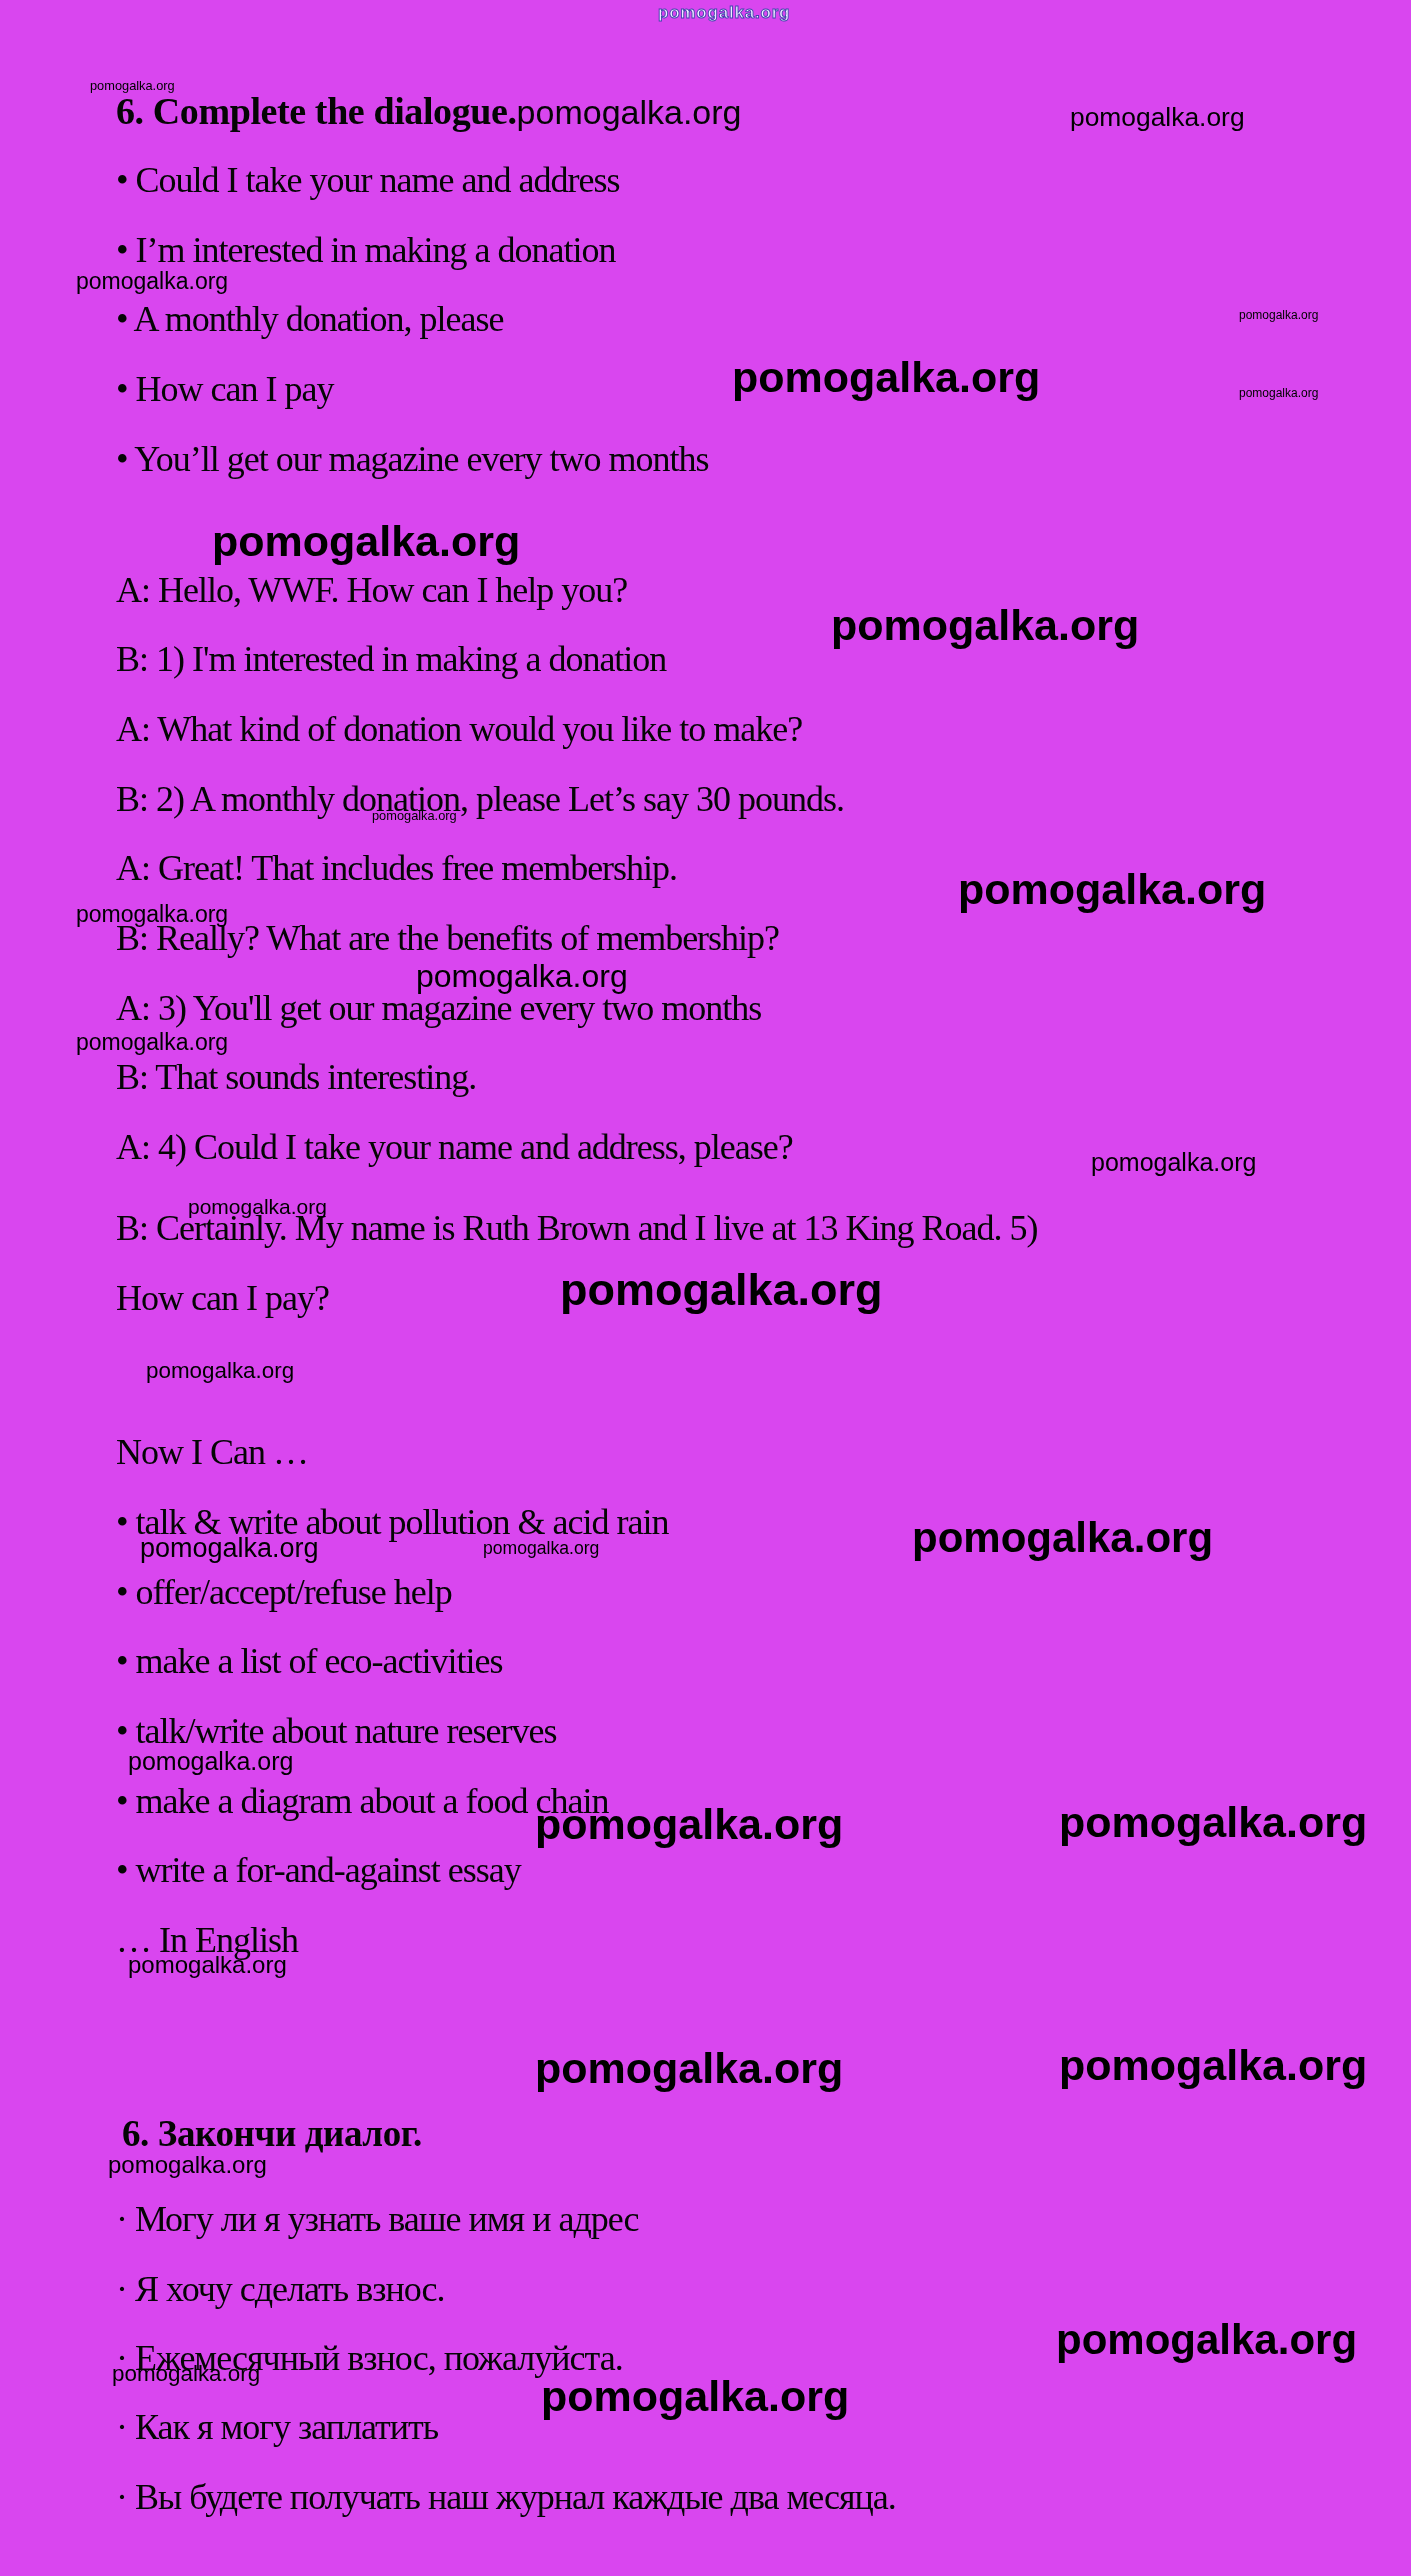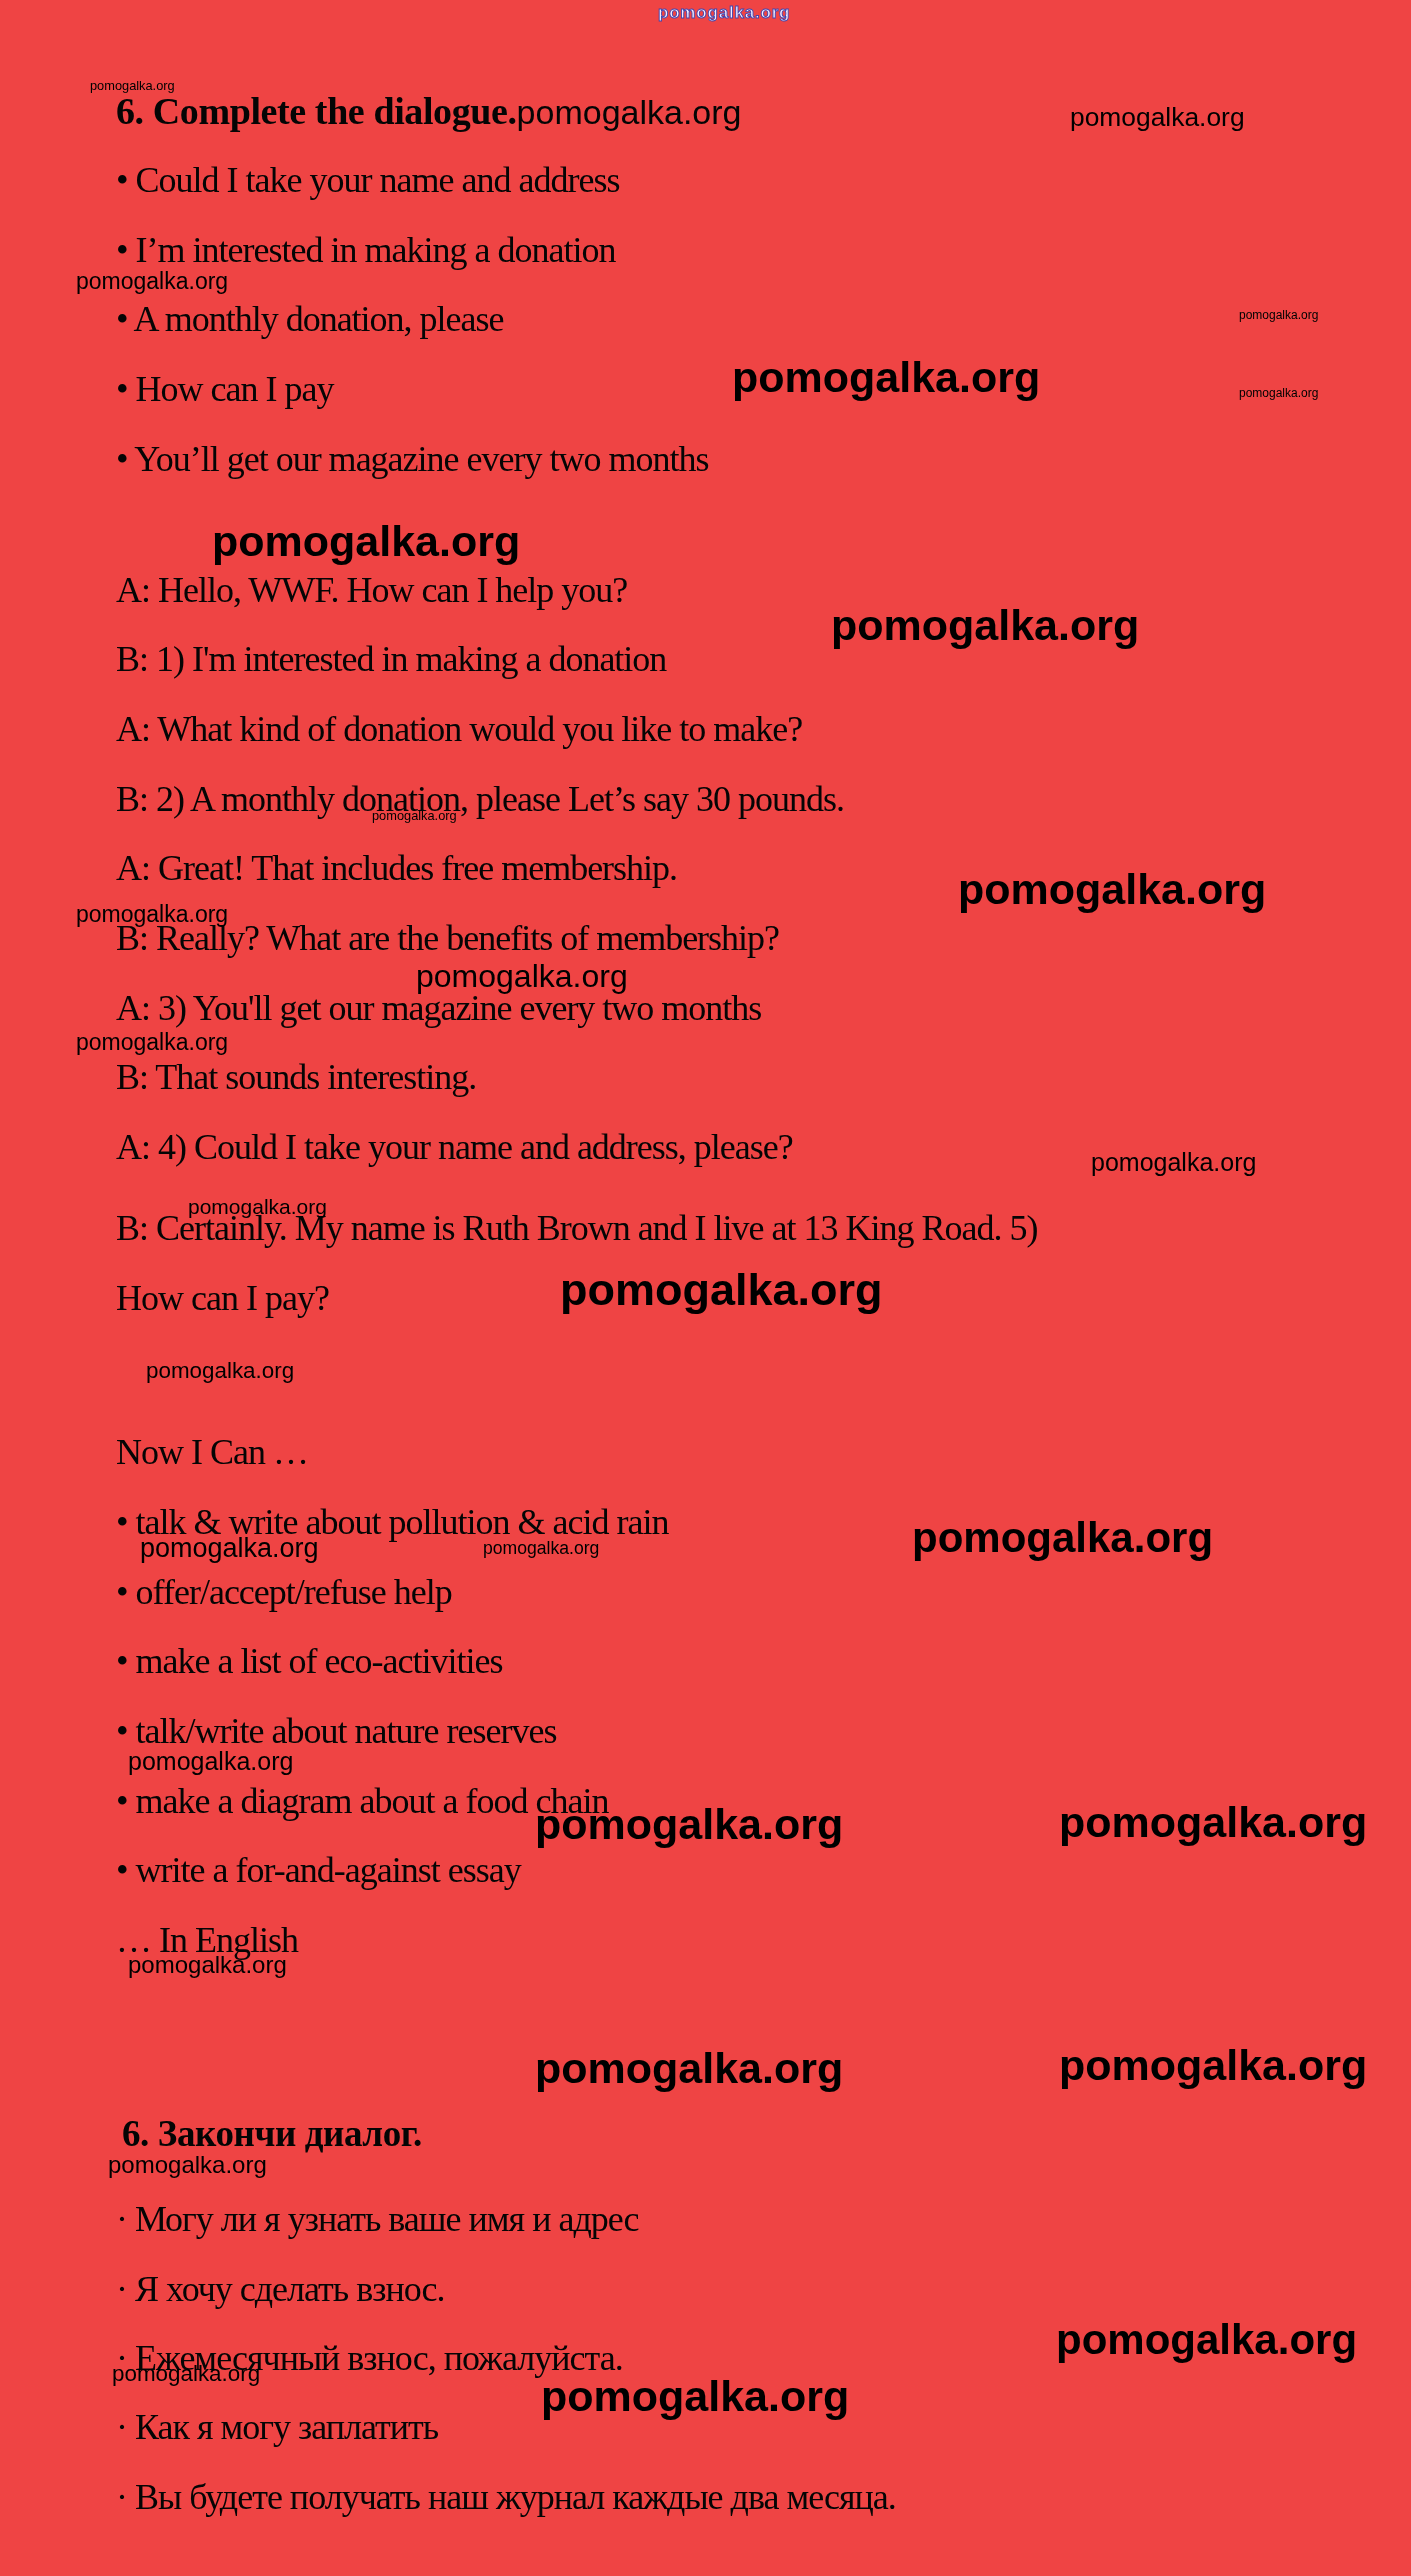--- a/index.html
+++ b/index.html
@@ -1,18 +1,18 @@
 <!DOCTYPE html>
 <html style="font-size:12.8px"><head>
 <meta charset="utf-8">
 <style>
   html,body { margin:0; padding:0; background:#888; }
   #page {
     position:relative; width:1412px; height:2576px;
-    background:#ef4444; overflow:hidden;
+    background:#d946ef; overflow:hidden;
     font-family:"Liberation Serif", serif;
   }
   
   .t {
     position:absolute; white-space:nowrap; color:#050505;
     font-family:"Liberation Serif", serif;
     font-size:36px; letter-spacing:-1px; line-height:1.15;margin-left:40px;
   }
   .t.bold { font-weight:bold; letter-spacing:-0.4px; }
   

